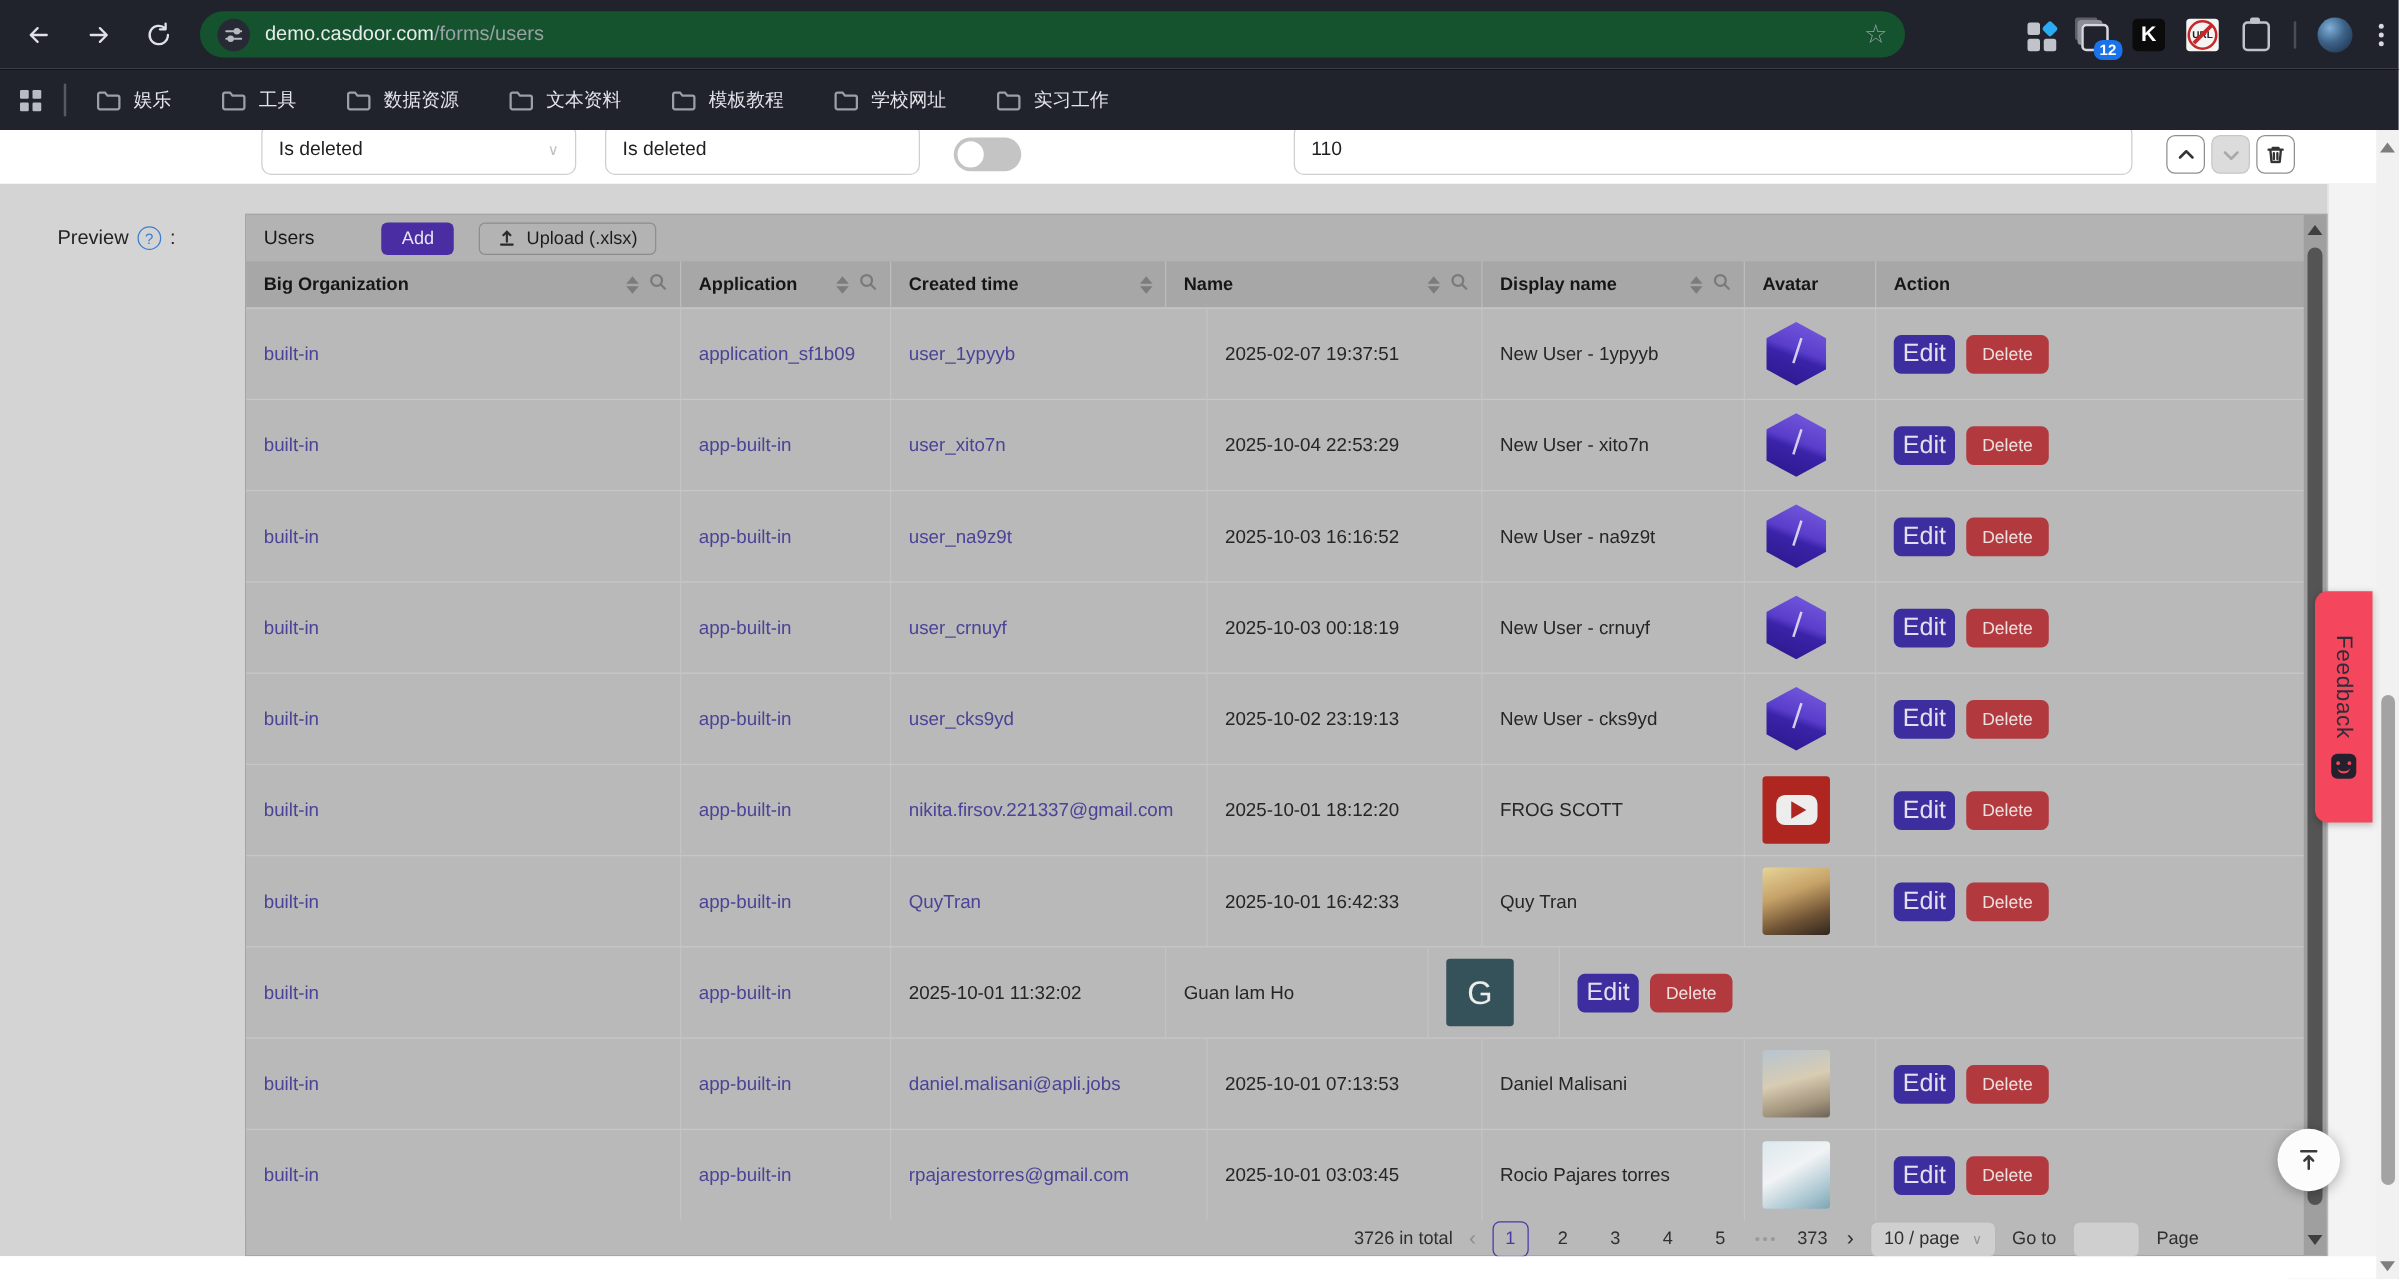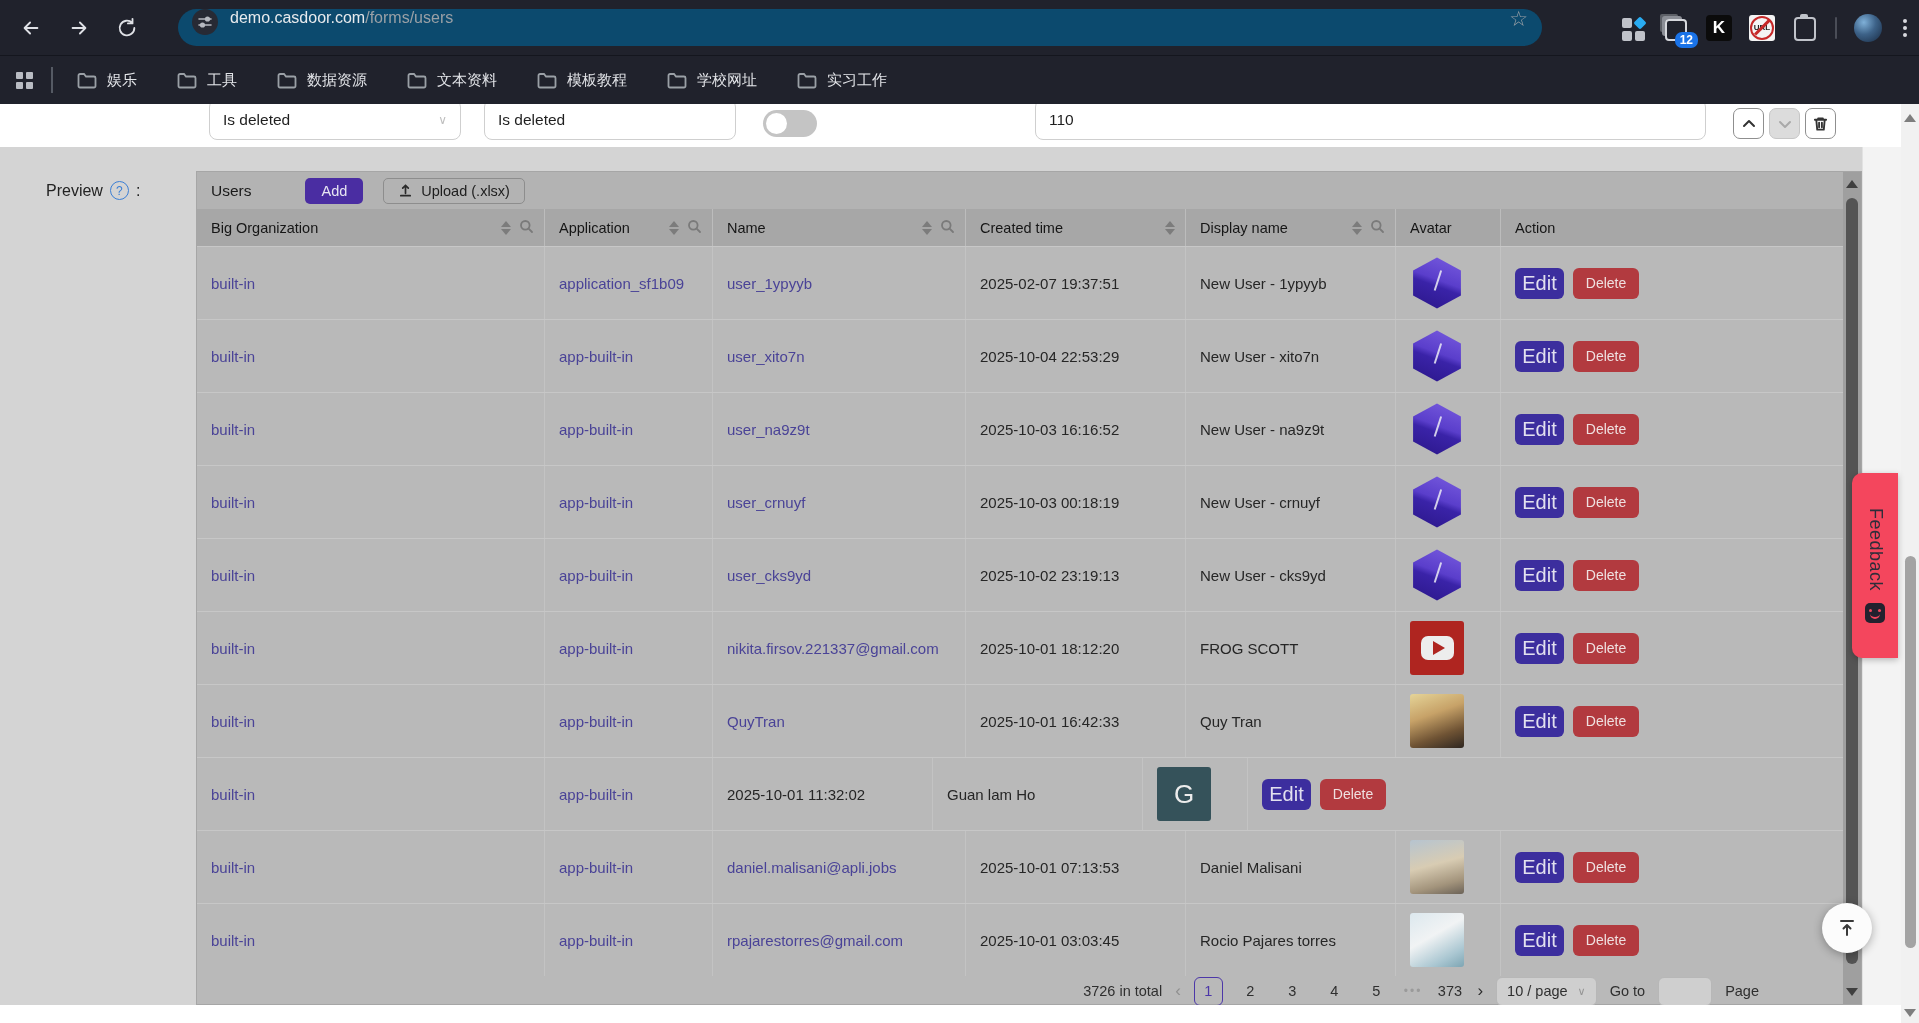--- a/index.html
+++ b/index.html
@@ -3,21 +3,21 @@
 <meta charset="utf-8">
 <style>
   *{margin:0;padding:0;box-sizing:border-box}
   html,body{width:1919px;height:1023px}
   body{font-family:"Liberation Sans",sans-serif;background:#fff;position:relative;overflow:hidden}
 
   
   .toolbar{position:absolute;left:0;top:0;width:1919px;height:55px;background:#20222c;display:flex;align-items:center}
   .nav-btn{width:34px;height:34px;display:flex;align-items:center;justify-content:center;border-radius:50%;cursor:pointer}
   .nav-btn svg{stroke:#dfe1e6;fill:none;stroke-width:2;stroke-linecap:round;stroke-linejoin:round}
-  .url-pill{position:absolute;left:178px;top:9px;width:1364px;height:37px;background:#0c4a6e;border-radius:19px;display:flex;align-items:flex-start;padding:0 14px}
+  .url-pill{position:absolute;left:160px;top:9px;width:1364px;height:37px;background:#14532d;border-radius:19px;display:flex;align-items:center;padding:0 14px}
   .tune-wrap{width:26px;height:26px;border-radius:50%;background:#272a34;display:flex;align-items:center;justify-content:center;margin-right:12px}
   .url-text{font-size:16px;color:#e8eaed;white-space:nowrap}
   .url-path{color:#9aa0a6}
   .star{margin-left:auto;color:#9aa0a6;font-size:21px;font-family:"DejaVu Sans",sans-serif;line-height:1}
   .ext-area{position:absolute;right:8px;top:0;height:55px;display:flex;align-items:center;gap:17px}
   .ext-ic{position:relative;width:26px;height:26px;display:flex;align-items:flex-end;justify-content:center}
   .grid-ic{display:grid;grid-template-columns:10px 10px;grid-template-rows:10px 10px;gap:3px}
   .grid-ic i{background:#c0c3ca;border-radius:2px}
   .grid-ic i.blue{background:#29acf2;transform:rotate(45deg) scale(.95);border-radius:2px}
   .stack-ic{width:22px;height:22px;border:2px solid #d6d8dd;border-radius:4px;box-shadow:-4px -4px 0 -1px #8b8e96,-7px -7px 0 -2px #5d6067}
@@ -60,21 +60,21 @@
   .preview{position:absolute;left:46px;top:181px;display:flex;align-items:center;gap:7px;font-size:16px;color:#232323}
   .help-ic{width:19px;height:19px;border:1.5px solid #3b7fd4;color:#3b7fd4;border-radius:50%;font-size:12px;display:flex;align-items:center;justify-content:center;cursor:pointer}
 
   .panel{position:absolute;left:196px;top:171px;width:1666px;height:834px;background:#b9b9b9;border:1px solid #a6a6a6}
   .panel-header{height:37px;display:flex;align-items:center;padding-left:14px;background:#b3b3b3}
   .tab-users{font-size:15.5px;color:#191919;margin-right:54px}
   .btn-add{background:#4a2da2;color:#e7e5f2;border:none;border-radius:5px;font-size:14.5px;padding:5px 16px;cursor:pointer}
   .btn-upload{margin-left:20px;background:transparent;border:1px solid #8d8d8d;border-radius:5px;font-size:14.5px;color:#1d1d1d;padding:4px 14px;display:flex;align-items:center;gap:8px;cursor:pointer}
   .btn-upload svg{stroke:#2a2a2a;fill:none;stroke-width:1.8;stroke-linecap:round}
 
-  .thead{height:37px;display:flex;background:#a7a7a7;font-weight:400;font-size:14.5px;color:#161616}
+  .thead{height:37px;display:flex;background:#a7a7a7;font-weight:700;font-size:14.5px;color:#161616}
   .th{display:flex;align-items:center;padding:0 10px 0 14px;border-right:1px solid #bcbcbc}
   .th:last-child{border-right:none}
   .th-icons{margin-left:auto;display:flex;align-items:center;gap:8px}
   .sorter{display:flex;flex-direction:column;gap:2px;cursor:pointer}
   .sorter i{width:0;height:0;border-left:5px solid transparent;border-right:5px solid transparent;display:block}
   .sorter .up{border-bottom:6px solid #7c7c7c}
   .sorter .dn{border-top:6px solid #7c7c7c}
   .mag{cursor:pointer}
   .mag svg{stroke:#7a7a7a;fill:none;stroke-width:1.8;stroke-linecap:round}
 
@@ -331,47 +331,47 @@
           </span>
       <span class="mag">
         <svg width="15" height="15" viewBox="0 0 15 15">
               <circle cx="6.3" cy="6.3" r="4.3"></circle>
               <path d="M9.6 9.6 13 13"></path>
             </svg>
       </span>
     </span>
   </div>
 
+  <div class="th c3">
+    <span>Created time</span>
+    <span class="th-icons">
+      <span class="sorter">
+            <i class="up"></i>
+            <i class="dn"></i>
+          </span>
+
+    </span>
+  </div>
+
   <div class="th c2">
     <span>Name</span>
     <span class="th-icons">
       <span class="sorter">
             <i class="up"></i>
             <i class="dn"></i>
           </span>
       <span class="mag">
         <svg width="15" height="15" viewBox="0 0 15 15">
               <circle cx="6.3" cy="6.3" r="4.3"></circle>
               <path d="M9.6 9.6 13 13"></path>
             </svg>
       </span>
     </span>
   </div>
 
-  <div class="th c3">
-    <span>Created time</span>
-    <span class="th-icons">
-      <span class="sorter">
-            <i class="up"></i>
-            <i class="dn"></i>
-          </span>
-
-    </span>
-  </div>
-
   <div class="th c4">
     <span>Display name</span>
     <span class="th-icons">
       <span class="sorter">
             <i class="up"></i>
             <i class="dn"></i>
           </span>
       <span class="mag">
         <svg width="15" height="15" viewBox="0 0 15 15">
               <circle cx="6.3" cy="6.3" r="4.3"></circle>

